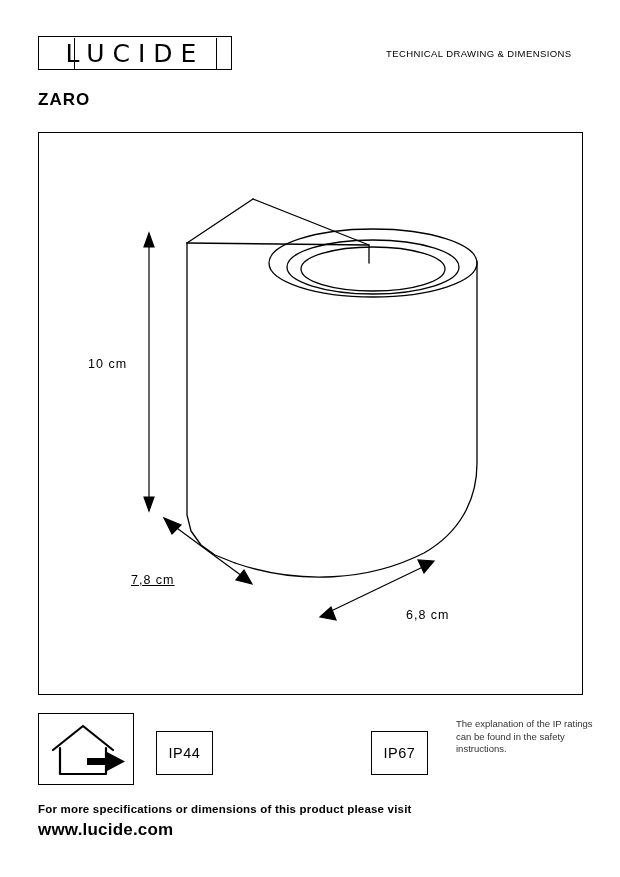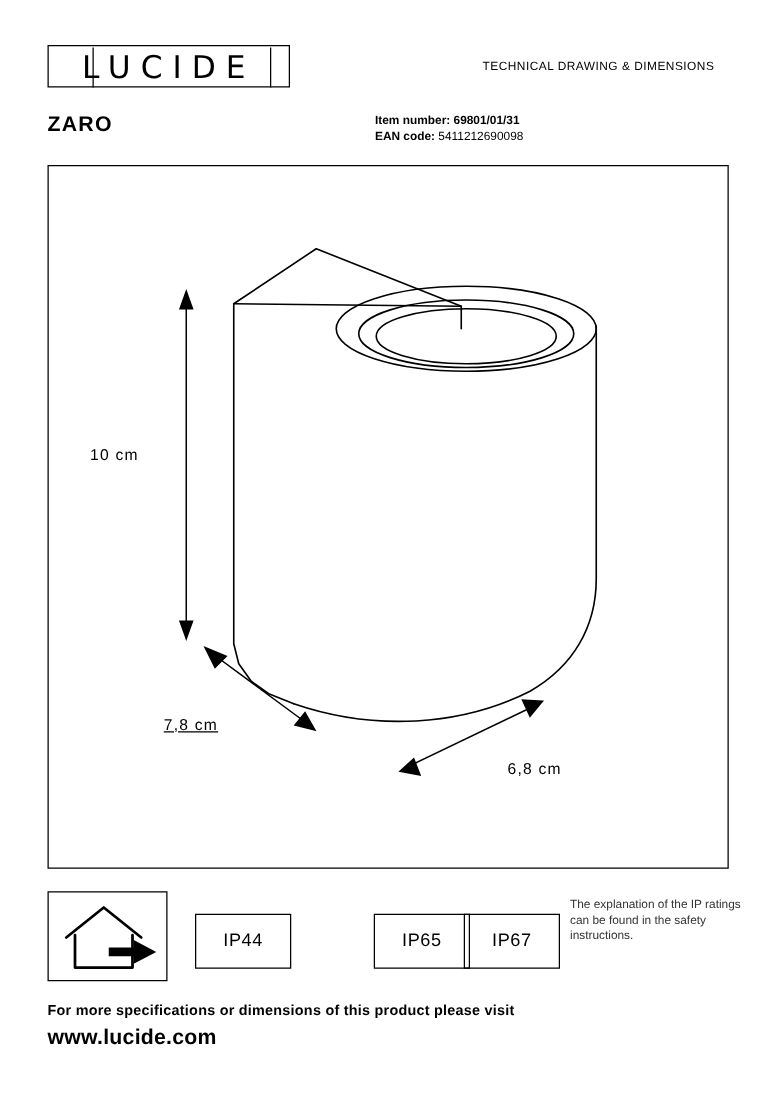--- a/index.html
+++ b/index.html
@@ -96,38 +96,38 @@
   }
   .frame svg { display: block; }
 
   
   .dim-label {
     position: absolute;
     font-size: 12.5px;
     letter-spacing: 1px;
     color: #000;
   }
-  .dim-h { left: 72px; top: 357px; }
+  .dim-h { left: 88px; top: 357px; }
   .dim-d { left: 131px; top: 573px; text-decoration: underline; }
   .dim-w { left: 406px; top: 608px; }
 
   
   .house-box {
     position: absolute;
     left: 38px;
     top: 713px;
     width: 96px;
     height: 72px;
     border: 1px solid #000;
     box-sizing: border-box;
   }
   .ip-box {
     position: absolute;
     top: 731px;
-    width: 77px;
+    width: 57px;
     height: 44px;
     border: 1px solid #000;
     box-sizing: border-box;
     display: flex;
     align-items: center;
     justify-content: center;
     font-size: 14.5px;
     letter-spacing: 0.5px;
   }
   .ip1 { left: 156px; }
@@ -172,30 +172,20 @@
   <div class="logo-box">
     <div class="logo-text">LUCIDE</div>
     <div class="logo-seg seg1"></div>
     <div class="logo-seg seg2"></div>
   </div>
 
   <div class="header-right">TECHNICAL DRAWING &amp; DIMENSIONS</div>
 
   <div class="product-title">ZARO</div>
 
-  <div class="item-block">
-    <div>
-      <span class="lbl">Item number:</span>
-      <span class="val">69801/01/31</span>
-    </div>
-    <div>
-      <span class="lbl">EAN code:</span>
-      <span class="ean-val">5411212690098</span>
-    </div>
-  </div>
 
   <div class="frame">
     <svg width="543" height="561" viewBox="0 0 543 561" aria-hidden="true">
       <g fill="none" stroke="#000" stroke-width="1.3" stroke-linejoin="round" stroke-linecap="round">
 
         <path d="M148 110 L148 382 L152 398 L162 412 L176 422 L196 430"></path>
 
         <path d="M148 110 L214 66"></path>
 
         <path d="M214 66 L330 112 L330 130"></path>
@@ -239,21 +229,20 @@
         <path d="M21 34 L21 60 L67 60 L67 34"></path>
       </g>
       <g fill="#000">
         <rect x="48" y="44" width="22" height="7"></rect>
         <polygon points="68,38 86,47.5 68,57"></polygon>
       </g>
     </svg>
   </div>
 
   <div class="ip-box ip1">IP44</div>
-  <div class="ip-box ip3">IP65</div>
   <div class="ip-box ip4">IP67</div>
 
   <div class="ip-note">The explanation of the IP ratings can be found in the safety instructions.</div>
 
   <div class="footer-line1">For more specifications or dimensions of this product please visit</div>
   <div class="footer-line2">www.lucide.com</div>
 
 </div>
 
 </body></html>

